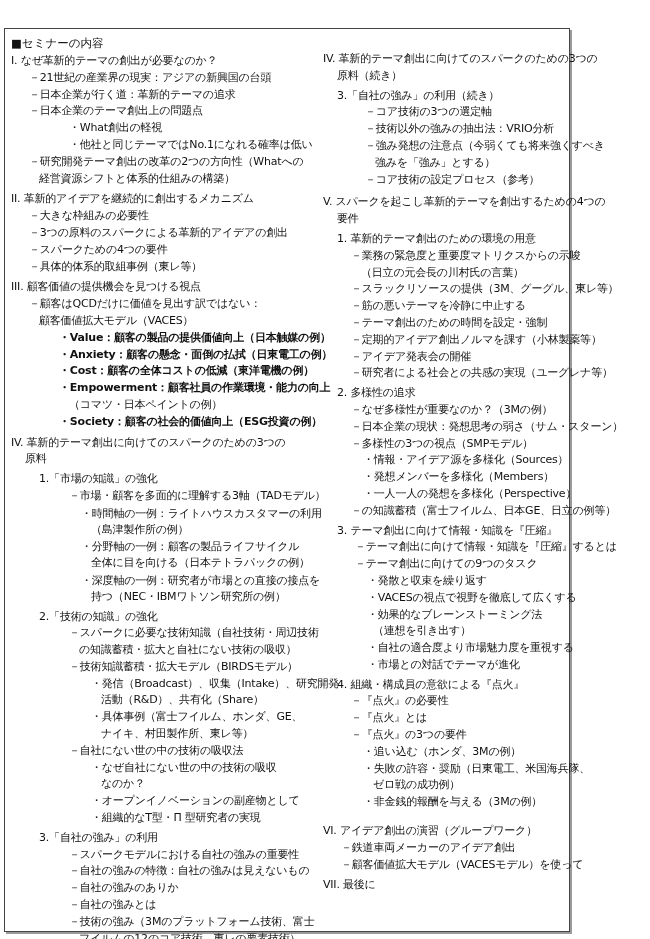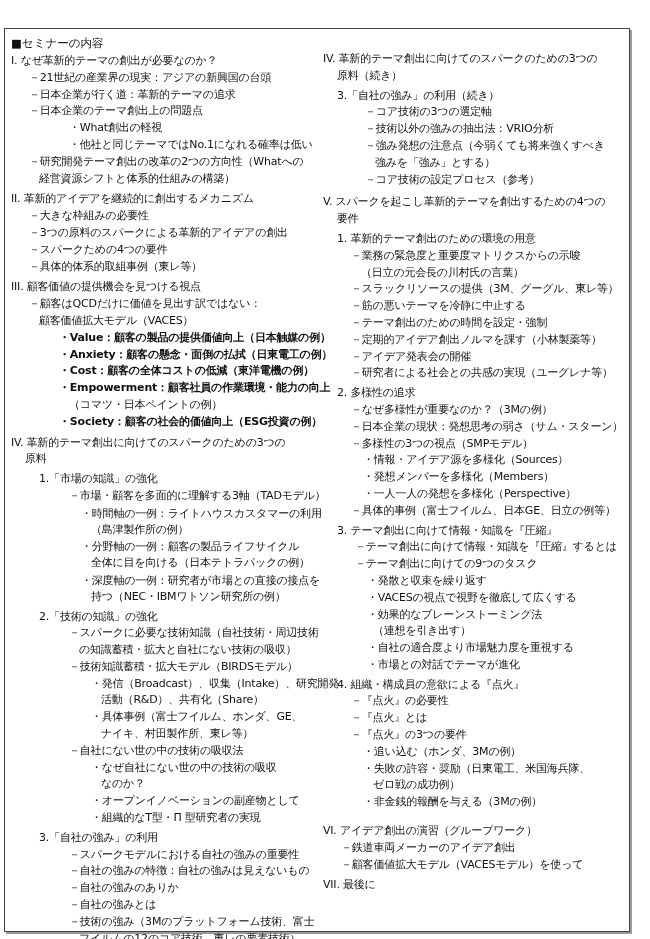--- a/index.html
+++ b/index.html
@@ -1,18 +1,18 @@
 <!DOCTYPE html>
 <html><head>
 <meta charset="utf-8">
 <style>
   html, body { margin: 0; padding: 0; background: #ffffff; }
   body { width: 650px; height: 939px; position: relative; overflow: hidden;
          font-family: "DejaVu Sans", "Liberation Sans", sans-serif; color: #111; }
-  .box { position: absolute; left: 4px; top: 28px; width: 626px; height: 904px;
+  .box { position: absolute; left: 4px; top: 28px; width: 566px; height: 904px;
          border: 1px solid #444; box-shadow: 2px 2px 0 #9a9a9a; background: #fff; box-sizing: border-box; }
   .title { position: absolute; left: 6px; top: 6px; font-size: 11.5px; line-height: 16px; white-space: nowrap; }
   .col { position: absolute; top: 0; }
   .col.left { left: 6px; width: 305px; top: 24px; }
   .col.right { left: 318px; width: 316px; top: 22px; }
   .sec { margin-bottom: 4px; }
   .ln { font-size: 11px; line-height: 16.8px; white-space: nowrap; letter-spacing: -0.2px; }
   .h { padding-left: 0; }
   .l1 { padding-left: 18px; }
   .l1w { padding-left: 28px; }
@@ -136,21 +136,21 @@
       </div>
 
       <div class="sub">
         <div class="ln" style="padding-left:14px">2. 多様性の追求</div>
         <div class="ln" style="padding-left:28px">－なぜ多様性が重要なのか？（3Mの例）</div>
         <div class="ln" style="padding-left:28px">－日本企業の現状：発想思考の弱さ（サム・スターン）</div>
         <div class="ln" style="padding-left:28px">－多様性の3つの視点（SMPモデル）</div>
         <div class="ln" style="padding-left:40px">・情報・アイデア源を多様化（Sources）</div>
         <div class="ln" style="padding-left:40px">・発想メンバーを多様化（Members）</div>
         <div class="ln" style="padding-left:40px">・一人一人の発想を多様化（Perspective）</div>
-        <div class="ln" style="padding-left:28px">－具体的事例（富士フイルム、日本GE、日立の例等）</div>
+        <div class="ln" style="padding-left:28px">－の知識蓄積（富士フイルム、日本GE、日立の例等）</div>
       </div>
 
       <div class="sub">
         <div class="ln" style="padding-left:14px">3. テーマ創出に向けて情報・知識を『圧縮』</div>
         <div class="ln" style="padding-left:32px">－テーマ創出に向けて情報・知識を『圧縮』するとは</div>
         <div class="ln" style="padding-left:32px">－テーマ創出に向けての9つのタスク</div>
         <div class="ln" style="padding-left:44px">・発散と収束を繰り返す</div>
         <div class="ln" style="padding-left:44px">・VACESの視点で視野を徹底して広くする</div>
         <div class="ln" style="padding-left:44px">・効果的なブレーンストーミング法</div>
         <div class="ln" style="padding-left:50px">（連想を引き出す）</div>

